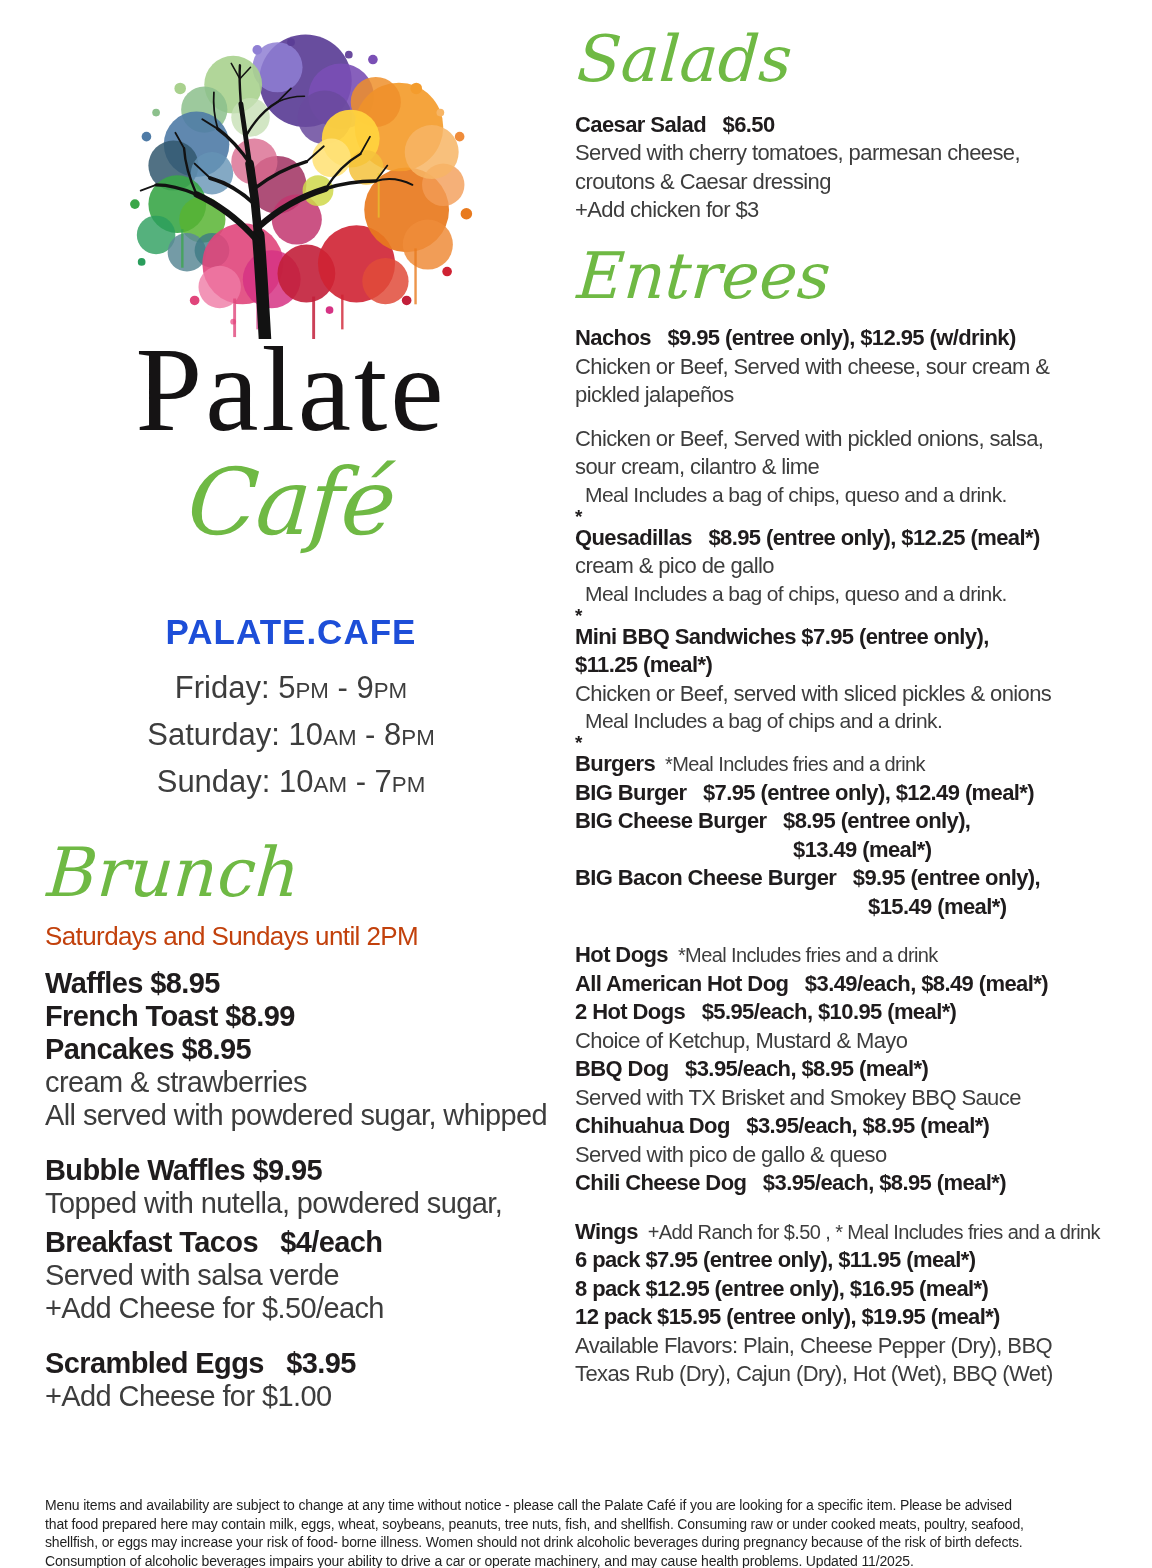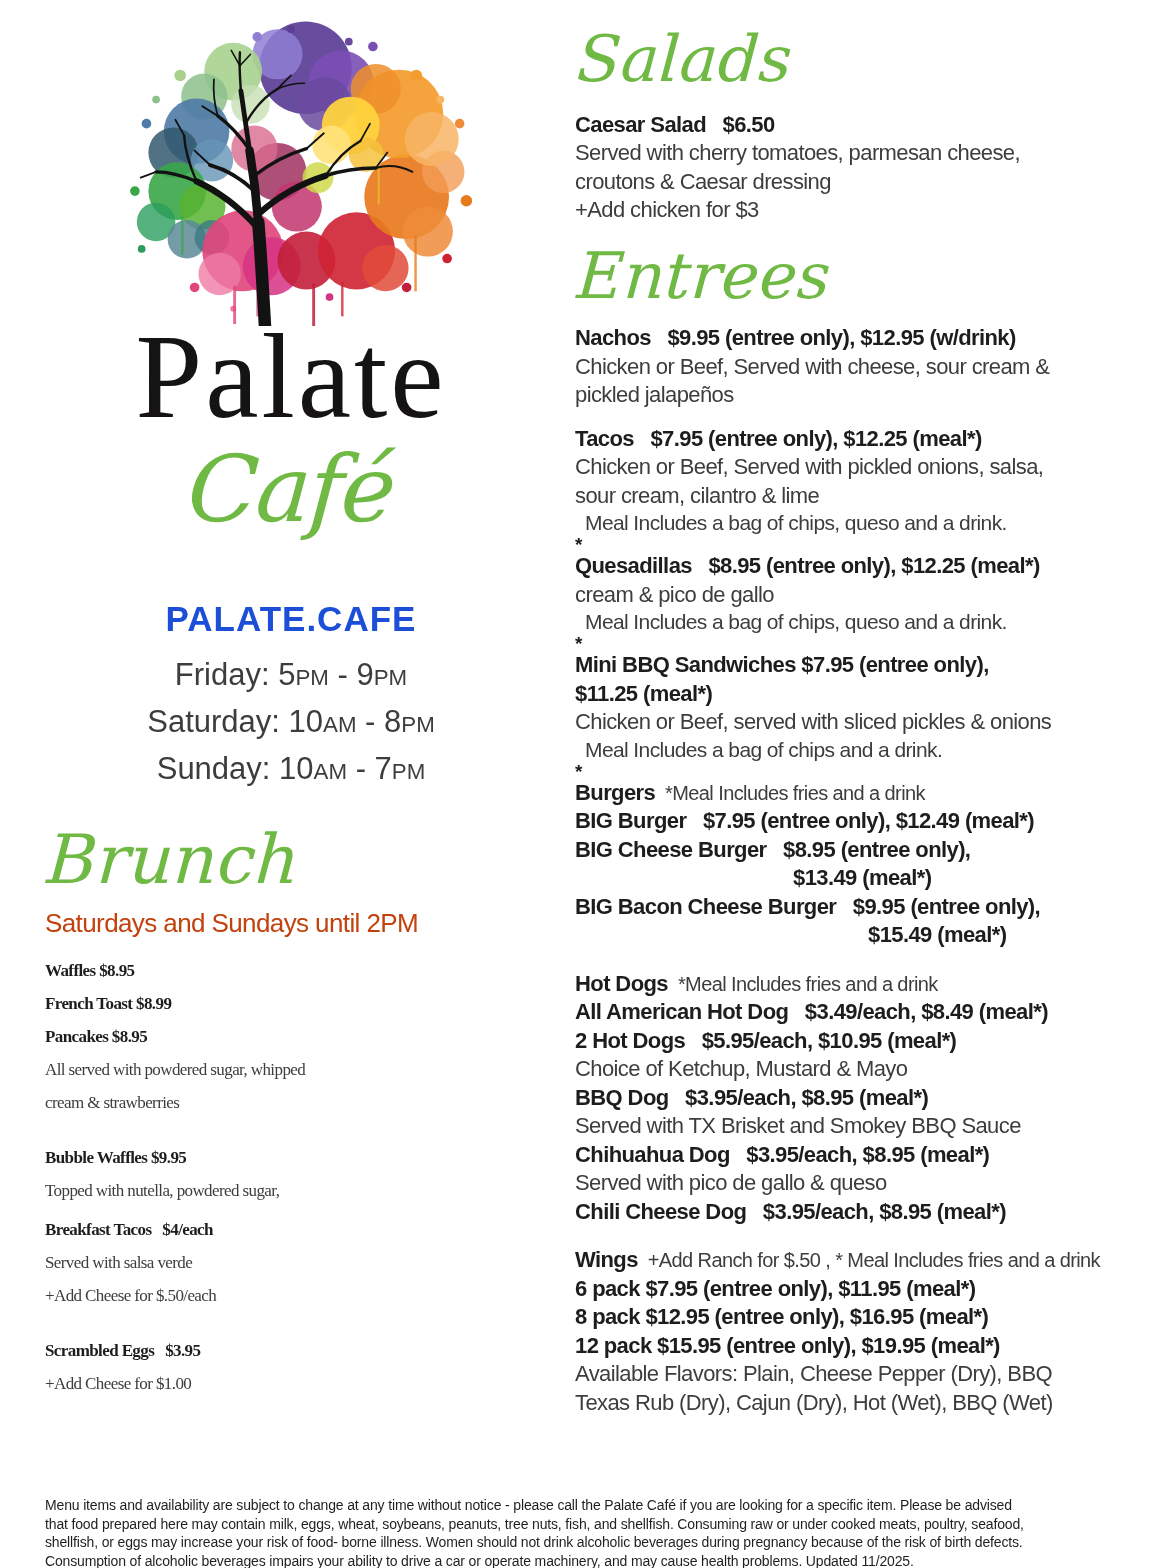--- a/index.html
+++ b/index.html
@@ -1,38 +1,38 @@
 <!DOCTYPE html>
 <html><head>
 <meta charset="utf-8">
 <style>
   html,body{margin:0;padding:0;background:#ffffff;}
   .page{position:relative;width:1152px;height:1568px;background:#fff;overflow:hidden;
         font-family:"Liberation Sans", sans-serif;color:#2c2c2c;}
-  .lcol{position:absolute;left:45px;top:0;width:492px;}
+  .lcol{position:absolute;left:45px;top:13px;width:492px;}
   .rcol{position:absolute;left:575px;top:24px;width:548px;}
   .brand{text-align:center;}
   .tree{display:block;margin:8px auto 0 auto;}
   .brand-name{font-family:"Liberation Serif", serif;font-size:120px;line-height:0.92;
               color:#151314;letter-spacing:3px;margin-top:-4px;}
   .brand-cafe{font-family:"DejaVu Serif", serif;font-style:italic;font-size:92px;line-height:1.22;
               color:#6fb944;margin-top:2px;letter-spacing:-2px;transform:skewX(-4deg);}
   .website{margin-top:52px;font-size:35px;font-weight:bold;color:#1d4ed8;letter-spacing:1px;}
   .hours{margin-top:14px;font-size:31px;color:#3d3d3d;text-align:center;}
   .hour-line{line-height:44px;}
   .ampm{font-size:0.72em;}
   .script-h{font-family:"DejaVu Serif", serif;font-style:italic;color:#6fb944;
             font-size:64px;line-height:1.12;transform:skewX(-4deg);transform-origin:left bottom;}
   .script-h.brunch{font-size:68px;margin-top:28px;}
   .script-h.entrees{margin-top:16px;}
   .subtitle{margin-top:10px;font-size:26px;color:#c2410c;letter-spacing:-0.6px;}
   .block{margin-top:15px;}
   .block.starred{margin-top:2px;}
   .ln{white-space:pre;}
-  .lcol .ln{font-size:17px;line-height:33px;font-family:Liberation Serif, serif;}
+  .lcol .ln{font-size:29px;line-height:33px;}
   .rcol .ln{font-size:22px;line-height:28.5px;}
   .ln .b{font-weight:bold;color:#1f1c1d;letter-spacing:-0.6px;}
   .ln .r{color:#3d3d3d;letter-spacing:-0.6px;}
   .ln.note{padding-left:10px;}
   .rcol .ln.note{font-size:21px;line-height:26px;}
   .hdrnote{font-size:20px;}
   .star-line{font-size:19px;font-weight:bold;line-height:14px;height:14px;color:#1f1c1d;}
   .footer{position:absolute;left:45px;top:1496px;width:1070px;font-size:14px;line-height:18.5px;
           color:#1f1f1f;letter-spacing:-0.15px;white-space:pre;}
 </style>
@@ -146,22 +146,22 @@
     </div>
 
     <div class="section">
       <div class="script-h brunch">Brunch</div>
       <div class="subtitle">Saturdays and Sundays until 2PM</div>
       <div id="brunch-blocks">
           <div class="block">
             <div class="ln"><span class="b">Waffles $8.95</span></div>
             <div class="ln"><span class="b">French Toast $8.99</span></div>
             <div class="ln"><span class="b">Pancakes $8.95</span></div>
+            <div class="ln"><span class="r">cream &amp; strawberries</span></div>
             <div class="ln"><span class="r">All served with powdered sugar, whipped</span></div>
-            <div class="ln"><span class="r">cream &amp; strawberries</span></div>
           </div>
           <div class="block" style="margin-top: 22px;">
             <div class="ln"><span class="b">Bubble Waffles $9.95</span></div>
             <div class="ln"><span class="r">Topped with nutella, powdered sugar,</span></div>
           </div>
           <div class="block" style="margin-top: 6px;">
             <div class="ln"><span class="b">Breakfast Tacos   $4/each</span></div>
             <div class="ln"><span class="r">Served with salsa verde</span></div>
             <div class="ln"><span class="r">+Add Cheese for $.50/each</span></div>
           </div>
@@ -184,21 +184,20 @@
         </div>
       </div>
     <div class="script-h entrees">Entrees</div>
     <div id="entrees-blocks">
         <div class="block" style="margin-top: 12px;">
           <div class="ln"><span class="b">Nachos   $9.95 (entree only), $12.95 (w/drink)</span></div>
           <div class="ln"><span class="r">Chicken or Beef, Served with cheese, sour cream &amp;</span></div>
           <div class="ln"><span class="r">pickled jalapeños</span></div>
         </div>
         <div class="block">
-          <div class="ln"><span class="b">Tacos   $7.95 (entree only), $12.25 (meal*)</span></div>
           <div class="ln"><span class="r">Chicken or Beef, Served with pickled onions, salsa,</span></div>
           <div class="ln"><span class="r">sour cream, cilantro &amp; lime</span></div>
           <div class="ln note"><span class="r">Meal Includes a bag of chips, queso and a drink.</span></div>
         </div>
         <div class="block starred">
           <div class="star-line">*</div>
           <div class="ln"><span class="b">Quesadillas   $8.95 (entree only), $12.25 (meal*)</span></div>
           <div class="ln"><span class="r">cream &amp; pico de gallo</span></div>
           <div class="ln note"><span class="r">Meal Includes a bag of chips, queso and a drink.</span></div>
         </div>

